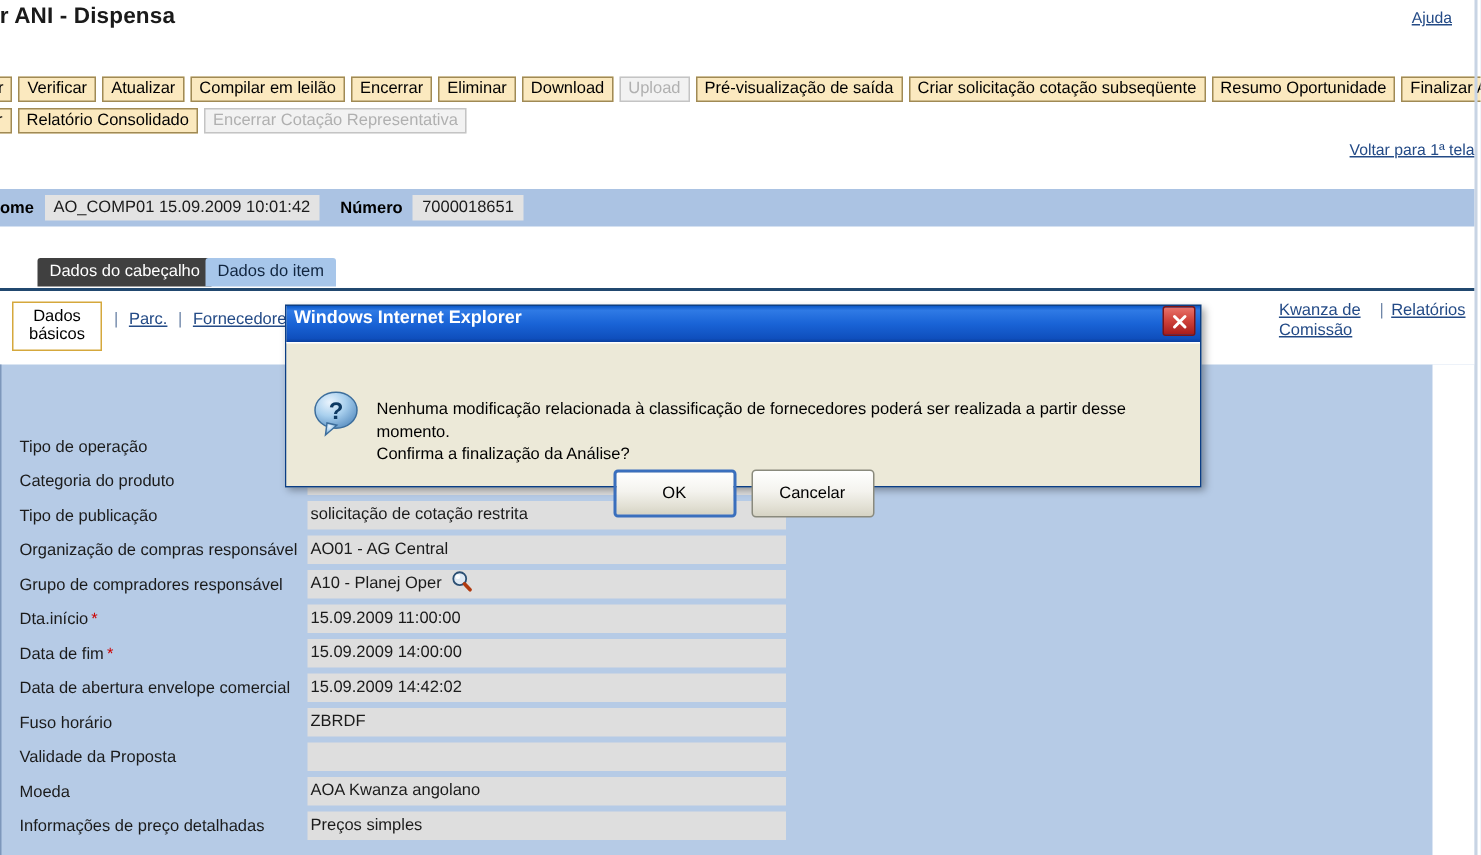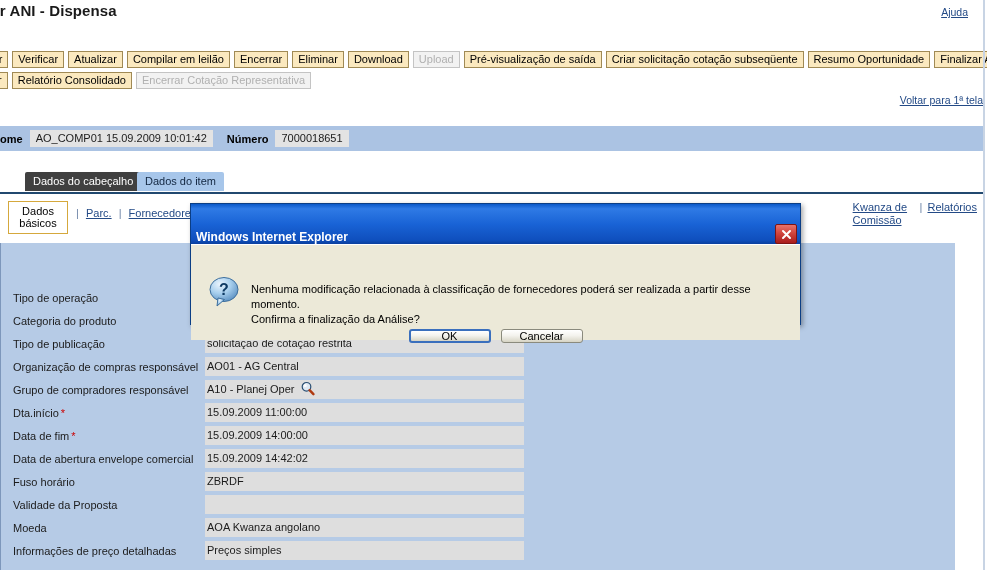--- a/index.html
+++ b/index.html
@@ -257,24 +257,24 @@
     left: 190px; top: 203px;
     width: 611px;
     height: 122px;
     background: #ece9d8;
     border: 1px solid #0b3e85;
     box-shadow: 2px 2px 5px rgba(0,0,0,0.35);
     box-sizing: border-box;
     z-index: 40;
   }
   .modal-title {
-    height: 40px;
+    height: 24px;
     background: linear-gradient(to bottom, #0a58c8 0%, #2f7ae5 12%, #1963d6 50%, #0f4fbd 90%, #0a3f9e 100%);
     display: flex;
-    align-items: flex-end;
+    align-items: flex-start;
     padding: 0 3px 0 5px;
     box-sizing: border-box;
   }
   .modal-title .ttl {
     color: #ffffff;
     font-size: 12px;
     font-weight: bold;
     flex: 1;
     white-space: nowrap;
   }
@@ -312,21 +312,21 @@
   .modal-buttons {
     position: absolute;
     left: 0; top: 84px;
     width: 100%;
     display: flex;
     justify-content: center;
     gap: 10px;
   }
   .dlg-btn {
     width: 82px;
-    height: 14px;
+    height: 32px;
     font-size: 11px;
     color: #000;
     background: linear-gradient(to bottom, #ffffff 0%, #f4f3ee 45%, #e2e0d4 80%, #d6d3c4 100%);
     border: 1px solid #8a8a7d;
     border-radius: 3px;
     display: flex;
     align-items: center;
     justify-content: center;
     cursor: pointer;
     box-sizing: border-box;

